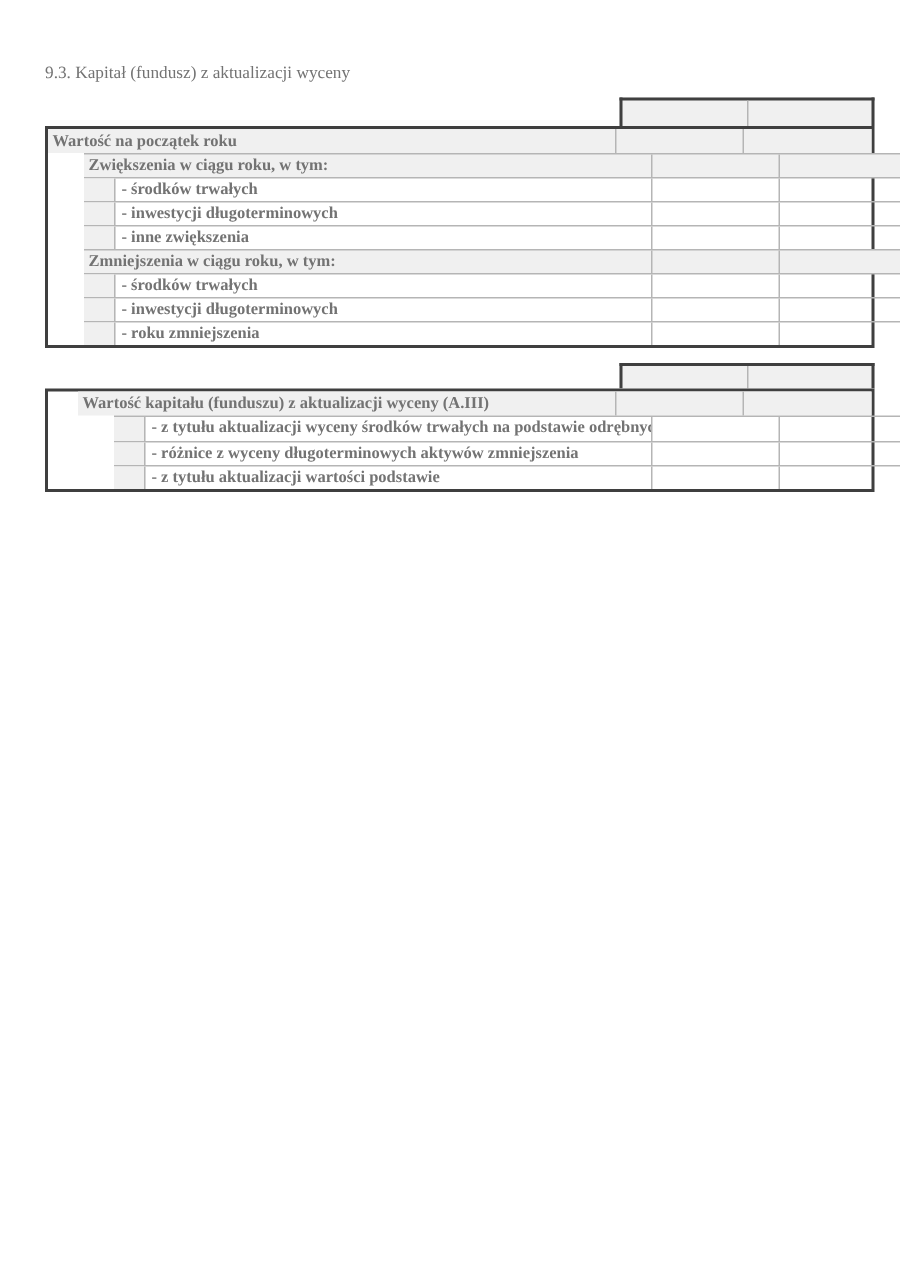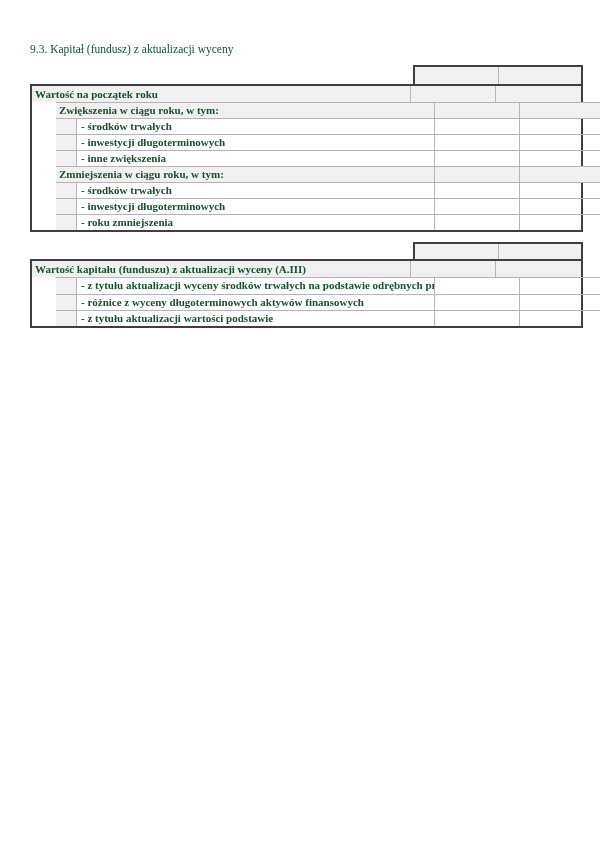--- a/index.html
+++ b/index.html
@@ -7,21 +7,21 @@
     --dark:#3f3f3f;
     --grid:#b5b5b5;
   }
   *{margin:0;padding:0;box-sizing:border-box;}
   html,body{background:#fff;}
   .page{
     position:relative;
     width:600px;height:849px;
     background:#fff;
     font-family:"Liberation Serif", serif;
-    color:#14532d;
+    color:#737373;
     overflow:hidden;
   }
   .doc-title{
     position:absolute;
     left:30px;top:43px;
     font-size:11.5px;
   }
   
   .strip{
     position:absolute;
@@ -36,21 +36,21 @@
   .strip-cell{flex:1 1 0;}
   .strip-cell:first-child{border-right:1px solid var(--grid);}
   
   .tbody{
     position:absolute;
     left:30px;width:553px;
     border:2px solid var(--dark);
     background:#fff;
   }
   .tbody.t1b{top:84px;height:148px;}
-  .tbody.t2b{top:259px;height:69px;}
+  .tbody.t2b{top:259px;height:69px;padding-left:20px;}
   .trow{
     display:flex;
     align-items:flex-start;
     width:100%;
   }
   .t1b .trow{height:16px;}
   .t2b .trow{height:16.25px;}
   .trow + .trow{border-top:1px solid var(--grid);margin-left:24px;}
   .trow.shaded{background:var(--shade);}
   .indent-cell{
@@ -159,21 +159,21 @@
         <div class="value-cell"></div>
       </div>
       <div class="trow">
         <div class="indent-cell"></div>
         <div class="label-cell">- z tytułu aktualizacji wyceny środków trwałych na podstawie odrębnych przepisów</div>
         <div class="value-cell v1"></div>
         <div class="value-cell"></div>
       </div>
       <div class="trow">
         <div class="indent-cell"></div>
-        <div class="label-cell">- różnice z wyceny długoterminowych aktywów finansowych</div>
+        <div class="label-cell">- różnice z wyceny długoterminowych aktywów zmniejszenia</div>
         <div class="value-cell v1"></div>
         <div class="value-cell"></div>
       </div>
       <div class="trow">
         <div class="indent-cell"></div>
         <div class="label-cell">- z tytułu aktualizacji wartości podstawie</div>
         <div class="value-cell v1"></div>
         <div class="value-cell"></div>
       </div>
     </div>

